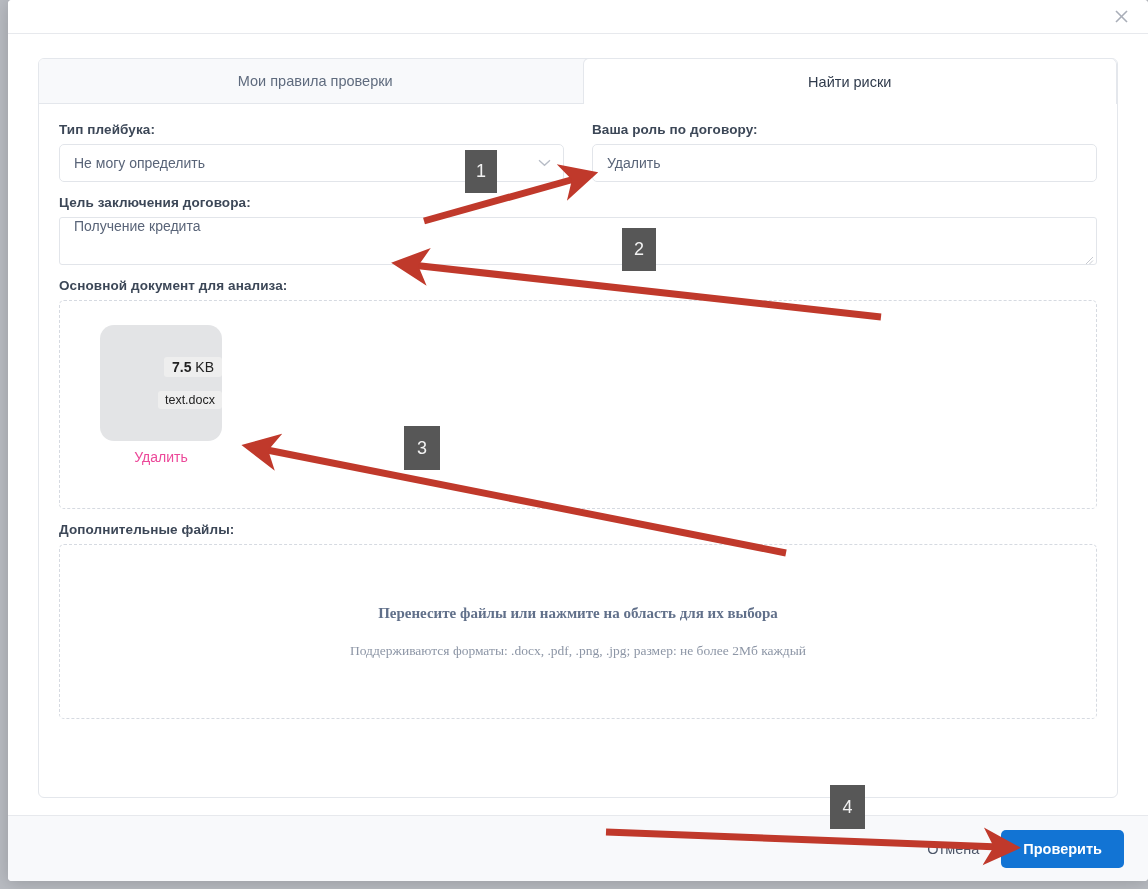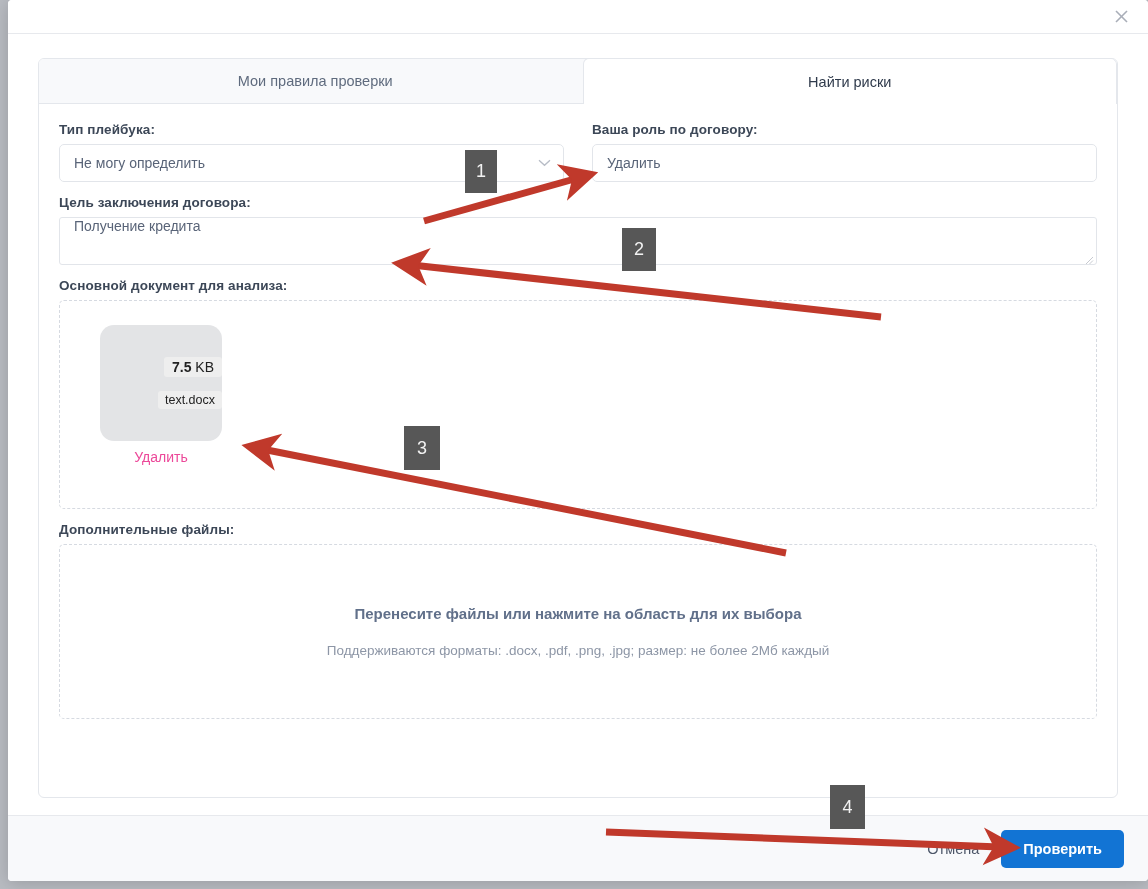--- a/index.html
+++ b/index.html
@@ -136,20 +136,21 @@
     background: #fff;
     width: 100%;
   }
   .dz-main { height: 209px; padding: 24px 0 0 40px; }
   .dz-extra {
     height: 175px;
     display: flex; flex-direction: column;
     align-items: center; justify-content: center;
     gap: 2px;
     cursor: pointer;
+    font-family: Liberation Serif, serif;
   }
   .dz-title {
     font-size: 15px; font-weight: bold; color: #61708a;
   }
   .dz-sub { font-size: 13.5px; color: #8d96a6; margin-top: 19px; }
 
   
   .file-wrap { width: 122px; text-align: center; }
   .file-card {
     width: 122px; height: 116px;

